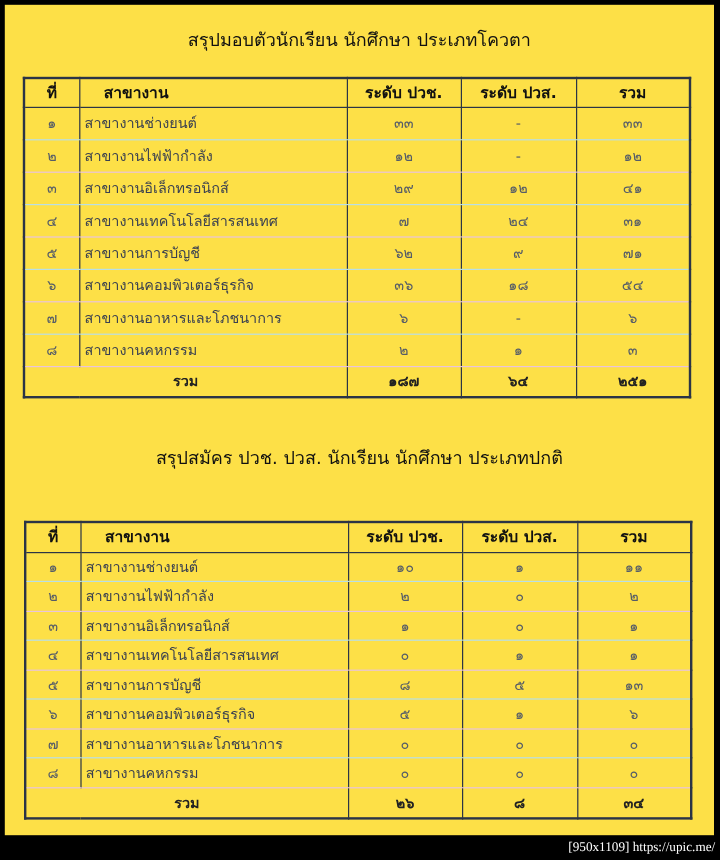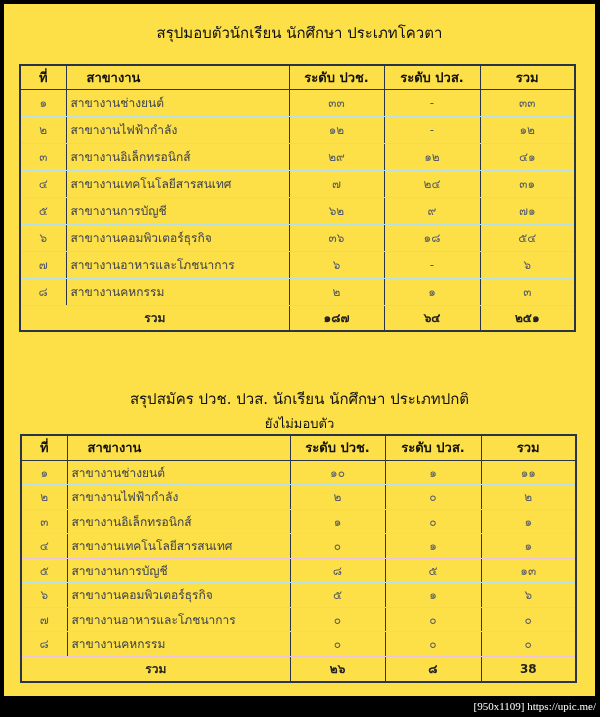--- a/index.html
+++ b/index.html
@@ -119,22 +119,21 @@
     </tr>
     <tr class="total" style="height:26px;">
       <td colspan="2">รวม</td>
       <td>๑๘๗</td>
       <td>๖๔</td>
       <td>๒๕๑</td>
     </tr>
   </tbody>
     </table>
 
-  <div class="title" style="top:383px;">สรุปสมัคร ปวช. ปวส. นักเรียน นักศึกษา ประเภทปกติ</div>
-  <div class="subtitle" style="top:409px;">ยังไม่มอบตัว</div>
+  <div class="title" style="top:366px;">สรุปสมัคร ปวช. ปวส. นักเรียน นักศึกษา ประเภทปกติ</div>
 
   <table class="sum" style="left:16px; top:430px;">
     <colgroup>
         <col class="col-no">
         <col class="col-name">
         <col class="col-a">
         <col class="col-b">
         <col class="col-c">
       </colgroup>
     <tbody>
@@ -198,20 +197,20 @@
       <td>๘</td>
       <td class="name">สาขางานคหกรรม</td>
       <td>๐</td>
       <td>๐</td>
       <td>๐</td>
     </tr>
     <tr class="total" style="height:26px;">
       <td colspan="2">รวม</td>
       <td>๒๖</td>
       <td>๘</td>
-      <td>38</td>
+      <td>๓๔</td>
     </tr>
   </tbody>
     </table>
 
 </div>
 
 <div class="watermark">[950x1109] https://upic.me/</div>
 
 </body></html>

